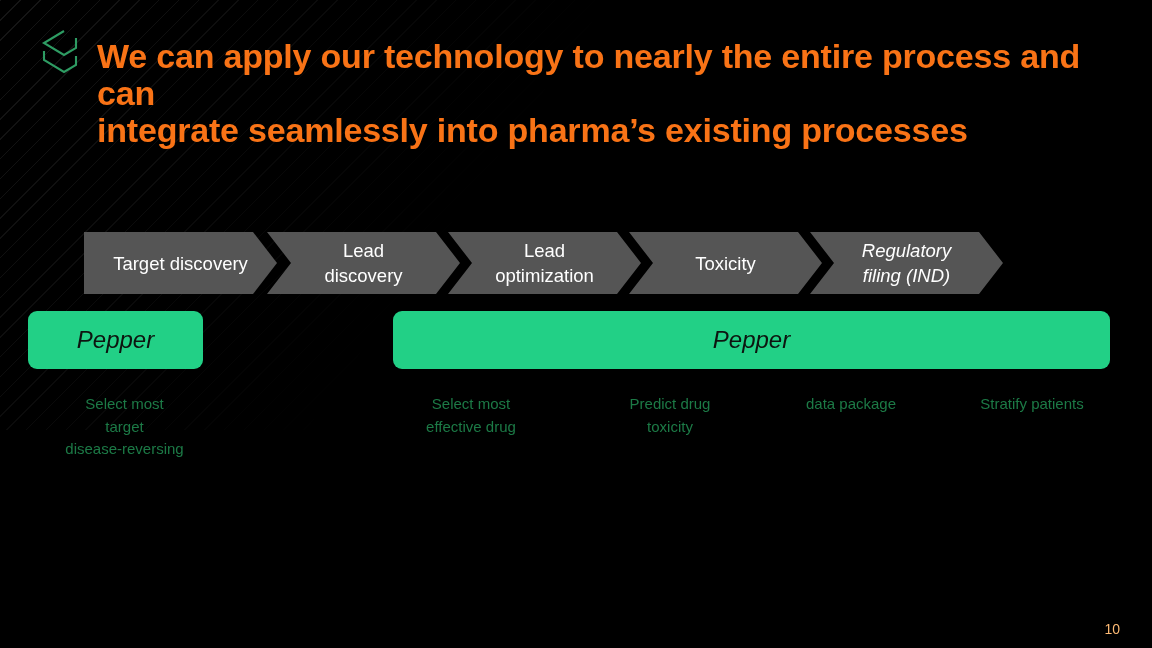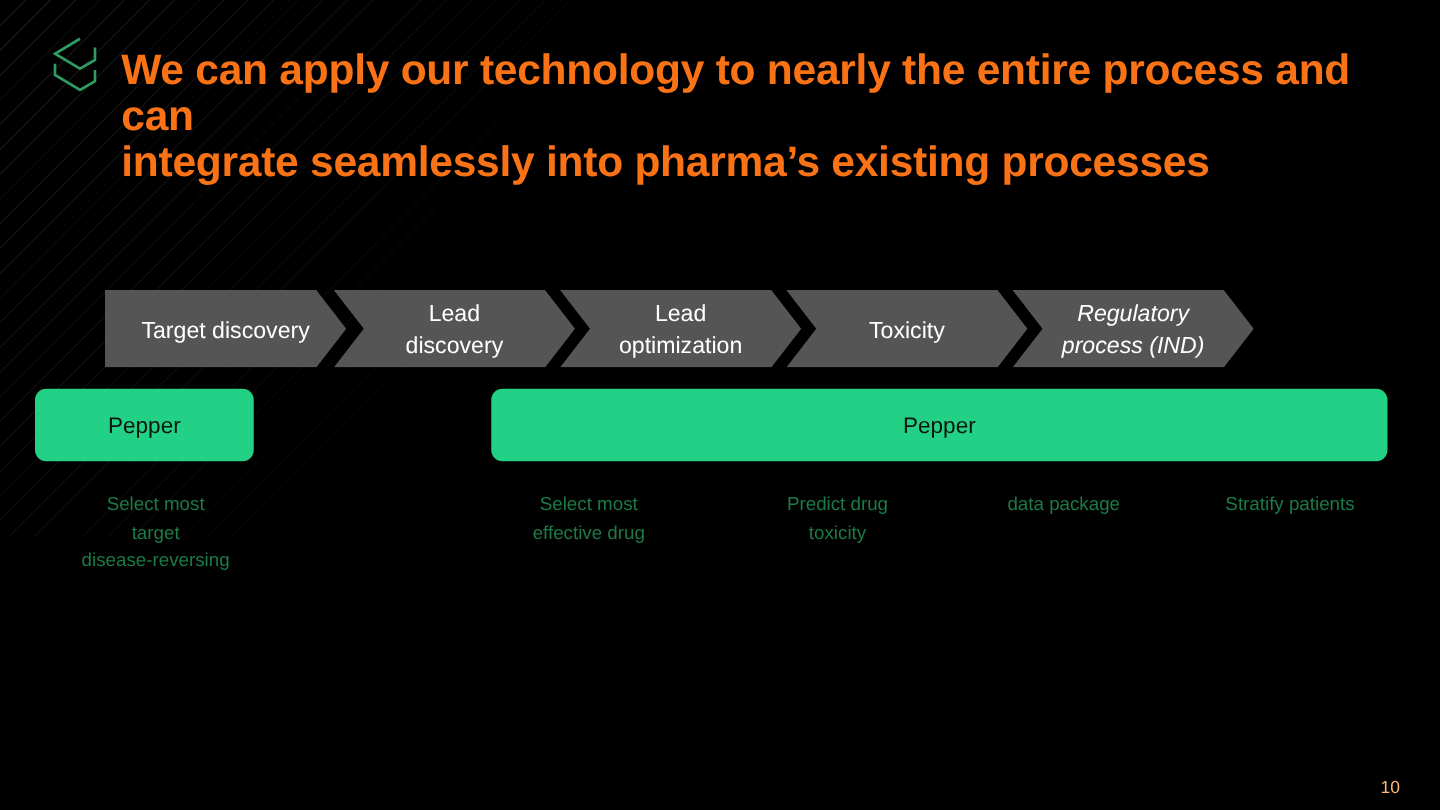--- a/index.html
+++ b/index.html
@@ -96,21 +96,22 @@
     position: absolute;
     height: 58px;
     background: #22d086;
     border-radius: 9px;
     display: flex;
     align-items: center;
     justify-content: center;
   }
   .pepper-bar .plabel {
     color: #0d1510;
-    font-size: 18px;
+    font-size: 24px;
+    font-style: italic;
   }
 
   
   .caption {
     position: absolute;
     color: #1c7a46;
     font-size: 15px;
     line-height: 22.5px;
     text-align: center;
   }
@@ -167,21 +168,21 @@
 
     <div class="chevron mid" style="left:545px; width:193px;">
       <div class="clabel">
         <span>Toxicity</span>
       </div>
     </div>
 
     <div class="chevron mid" style="left:726px; width:193px;font-style:italic;">
       <div class="clabel">
         <div>Regulatory</div>
-        <div>process (IND)</div>
+        <div>filing (IND)</div>
       </div>
     </div>
 
 
   </div>
 
   <div class="pepper-bar" style="left:28px; top:311px; width:175px;">
     <span class="plabel">Pepper</span>
   </div>
 

